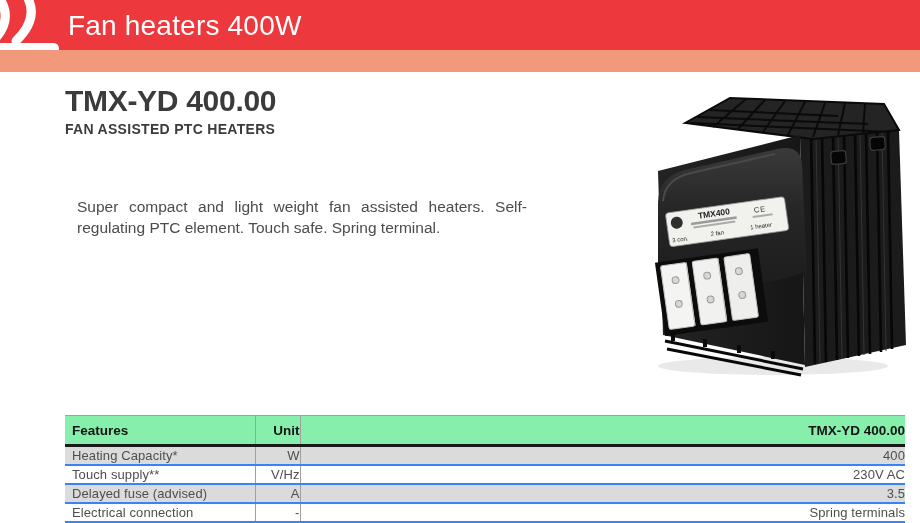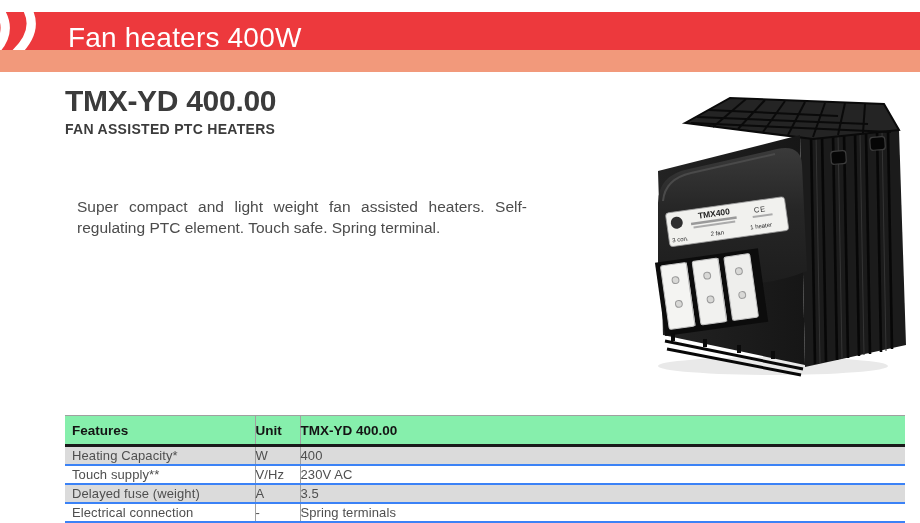--- a/index.html
+++ b/index.html
@@ -3,21 +3,21 @@
 <meta charset="utf-8">
 <style>
   html,body{margin:0;padding:0;background:#fff;}
   .page{
     position:relative; width:920px; height:523px; overflow:hidden;
     background:#ffffff; font-family:"Liberation Sans", sans-serif;
   }
 
   
   .banner{
-    position:absolute; left:0; top:12px; width:920px; height:50px;
+    position:absolute; left:0; top:0; width:920px; height:50px;
     background:var(--banner-red,#ED393D);
   }
   .banner-title{
     position:absolute; left:68px; top:0; height:50px; line-height:52px;
     color:#fff; font-size:28px; font-weight:400; letter-spacing:0.2px;
     white-space:nowrap;
   }
   .accent-strip{
     position:absolute; left:0; top:50px; width:920px; height:22px;
     background:var(--accent-salmon,#F2997B);
@@ -56,21 +56,21 @@
     border-bottom:3px solid var(--table-header-rule,#1A1A1A);
     vertical-align:middle; padding:0;
   }
   .spec-table td{
     height:17px; font-size:13px; font-weight:400; color:#4F4F4F;
     border-bottom:2px solid #3b82f6; vertical-align:middle; padding:0;
     letter-spacing:0.1px;
   }
   .spec-table th+th, .spec-table td+td{ border-left:1px solid var(--table-line,#A8A8A8); }
   .spec-table .c1{ text-align:left; padding-left:7px; }
-  .spec-table .c2, .spec-table .c3{ text-align:left; }
+  .spec-table .c2, .spec-table .c3{ text-align:right; }
   .spec-table tr.shade td{ background:var(--table-row-shade,#DBDBDB); }
 </style>
 </head>
 <body>
 
 <div class="page">
 
   <div class="banner">
     <svg class="banner-icon" width="72" height="58" viewBox="0 0 72 58" aria-hidden="true">
       <path d="M -4 -7 Q 15 17 -5 39" stroke="#ffffff" stroke-width="9" fill="none" stroke-linecap="round"></path>
@@ -201,21 +201,21 @@
         <td class="c1">Heating Capacity*</td>
         <td class="c2">W</td>
         <td class="c3">400</td>
       </tr>
       <tr>
         <td class="c1">Touch supply**</td>
         <td class="c2">V/Hz</td>
         <td class="c3">230V AC</td>
       </tr>
       <tr class="shade">
-        <td class="c1">Delayed fuse (weight)</td>
+        <td class="c1">Delayed fuse (advised)</td>
         <td class="c2">A</td>
         <td class="c3">3.5</td>
       </tr>
       <tr>
         <td class="c1">Electrical connection</td>
         <td class="c2">-</td>
         <td class="c3">Spring terminals</td>
       </tr>
       <tr class="shade">
         <td class="c1"></td>

